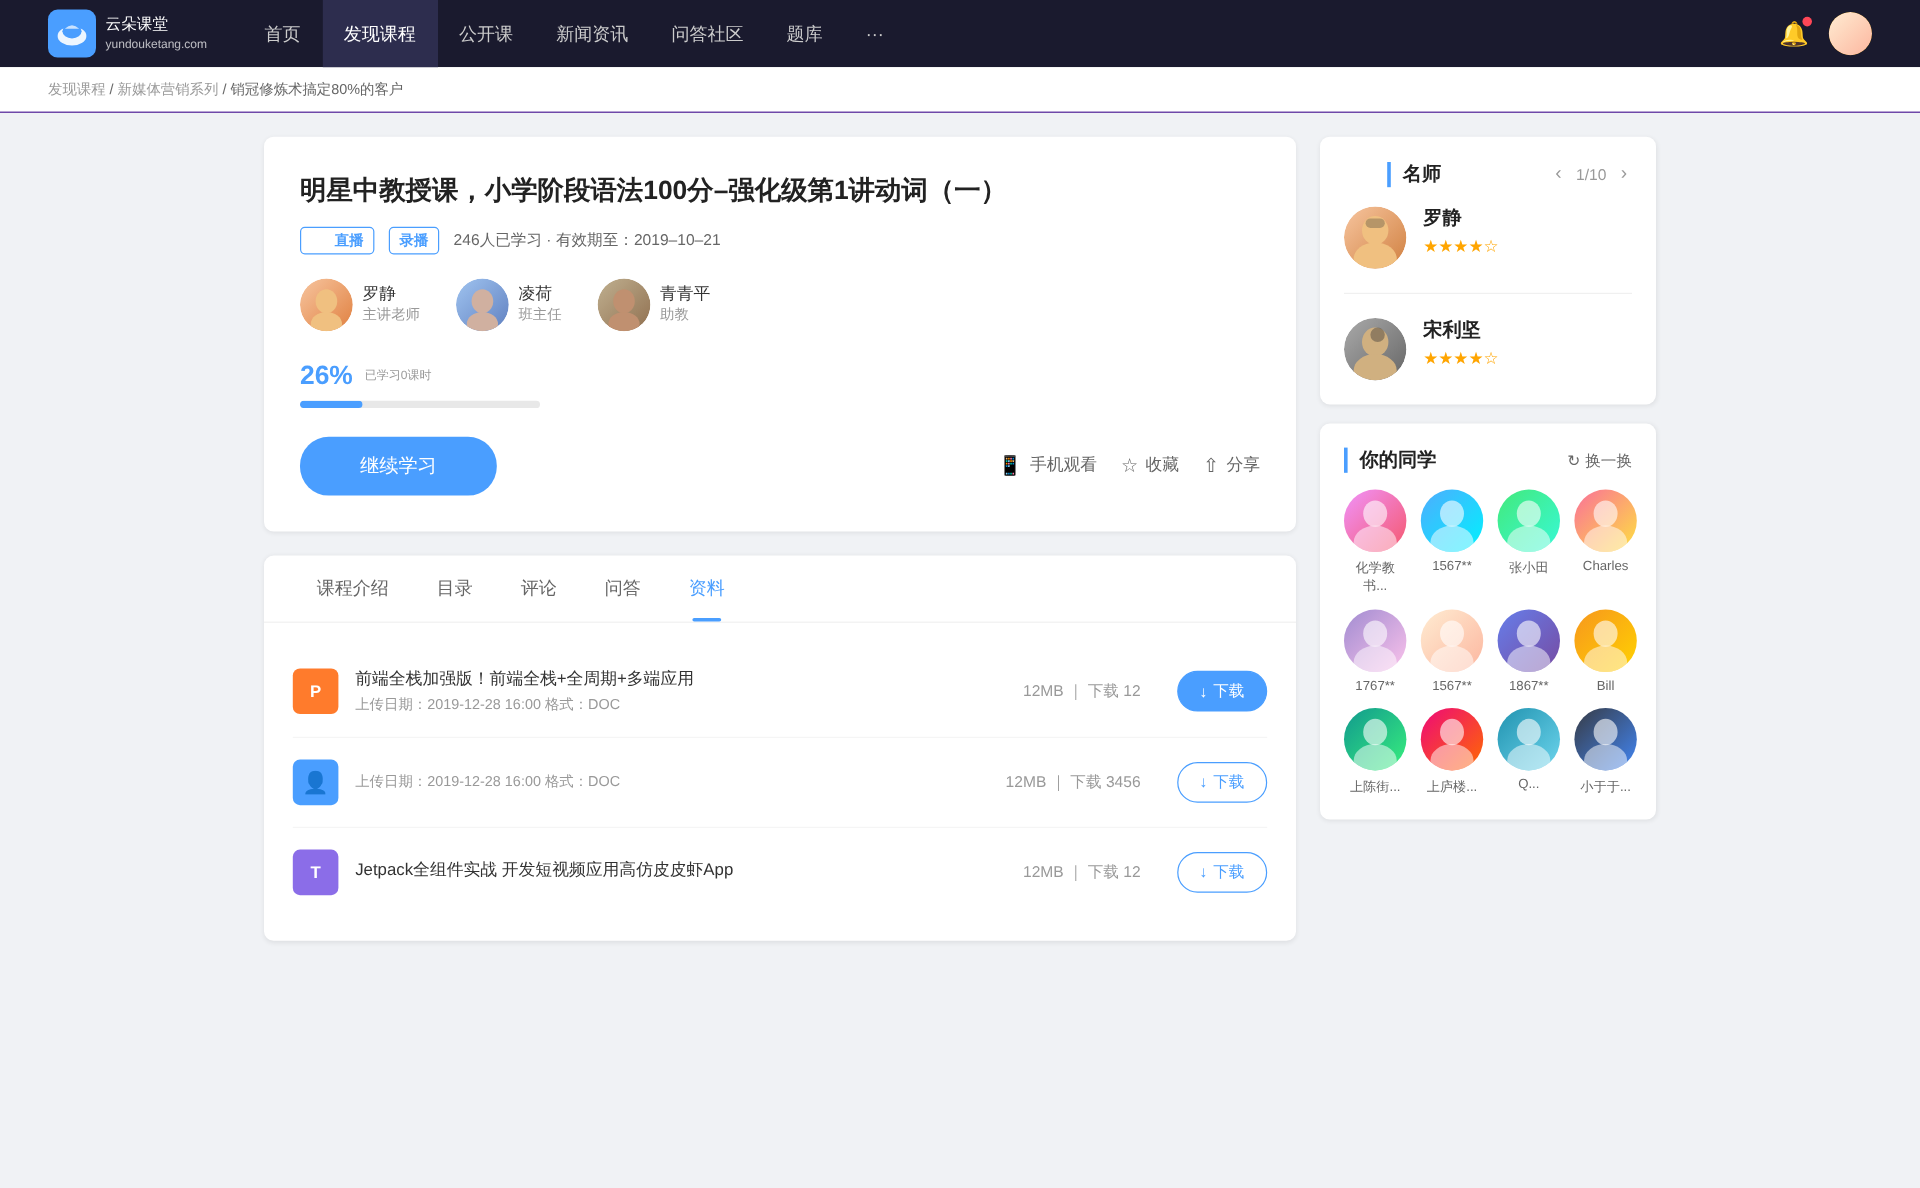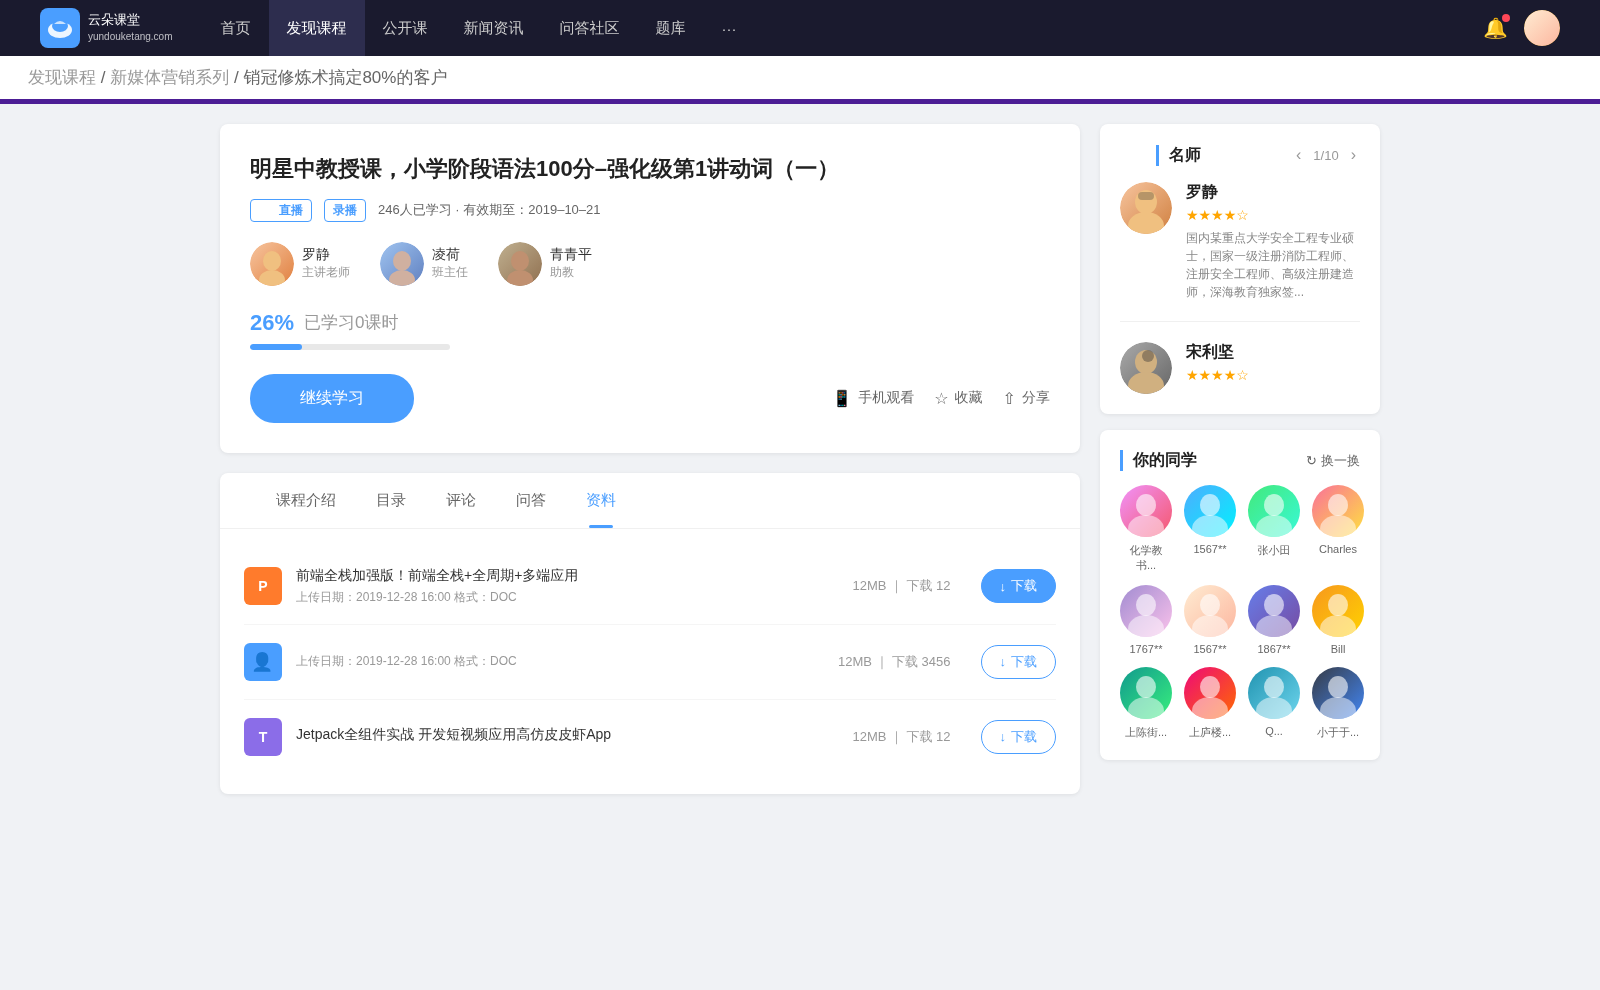--- a/index.html
+++ b/index.html
@@ -13,21 +13,21 @@
     .nav-items { display: flex; gap: 0; flex: 1; }
     .nav-item { color: #ccc; padding: 0 18px; height: 56px; display: flex; align-items: center; cursor: pointer; font-size: 15px; }
     .nav-item.active { background: #2d2d4e; color: white; }
     .nav-right { display: flex; align-items: center; gap: 16px; margin-left: auto; }
     .bell-btn { color: #ccc; font-size: 20px; cursor: pointer; position: relative; }
     .bell-dot { width: 8px; height: 8px; background: #ff4757; border-radius: 50%; position: absolute; top: -2px; right: -2px; }
     .avatar-circle { width: 36px; height: 36px; border-radius: 50%; background: #8B6914; overflow: hidden; cursor: pointer; display: flex; align-items: center; justify-content: center; }
     .avatar-img { width: 36px; height: 36px; border-radius: 50%; background: linear-gradient(135deg, #d4a843, #8B6914); }
 
     
-    .breadcrumb { background: white; padding: 10px 28px; font-size: 17px; color: #999; border-bottom: 5px solid #4c1d95; }
+    .breadcrumb { background: white; padding: 10px 40px; font-size: 12px; color: #999; border-bottom: 1px solid #4c1d95; }
     .breadcrumb a { color: #999; text-decoration: none; }
     .breadcrumb span { color: #666; }
 
     
     .main-container { max-width: 1200px; margin: 20px auto; padding: 0 20px; display: flex; gap: 20px; }
     .left-panel { flex: 1; min-width: 0; }
     .right-panel { width: 280px; flex-shrink: 0; }
 
     
     .course-card { background: white; border-radius: 8px; padding: 30px; margin-bottom: 20px; box-shadow: 0 1px 4px rgba(0,0,0,0.08); }
@@ -40,34 +40,34 @@
     .teachers-row { display: flex; gap: 30px; margin-bottom: 24px; }
     .teacher-item { display: flex; align-items: center; gap: 8px; }
     .teacher-avatar { width: 44px; height: 44px; border-radius: 50%; overflow: hidden; }
     .teacher-info .name { font-size: 14px; font-weight: 500; color: #333; }
     .teacher-info .role { font-size: 12px; color: #999; }
 
     
     .progress-section { margin-bottom: 24px; }
     .progress-header { display: flex; align-items: center; gap: 10px; margin-bottom: 8px; }
     .progress-pct { font-size: 22px; font-weight: bold; color: #4a9eff; }
-    .progress-label { font-size: 17px; color: #999; }
+    .progress-label { font-size: 10px; color: #999; }
     .progress-bar-bg { width: 200px; height: 6px; background: #e8e8e8; border-radius: 3px; overflow: hidden; }
     .progress-bar-fill { height: 100%; background: #4a9eff; border-radius: 3px; }
 
     
     .actions-row { display: flex; align-items: center; justify-content: space-between; }
     .btn-continue { background: #4a9eff; color: white; border: none; border-radius: 24px; padding: 14px 50px; font-size: 16px; cursor: pointer; font-weight: 500; }
     .action-links { display: flex; gap: 20px; }
     .action-link { display: flex; align-items: center; gap: 6px; color: #666; cursor: pointer; font-size: 14px; border: none; background: none; }
     .action-icon { font-size: 16px; }
 
     
     .tabs-card { background: white; border-radius: 8px; box-shadow: 0 1px 4px rgba(0,0,0,0.08); }
-    .tabs-header { display: flex; padding: 0 36px; border-bottom: 1px solid #f0f0f0; }
+    .tabs-header { display: flex; padding: 0 24px; border-bottom: 1px solid #f0f0f0; }
     .tab-item { padding: 18px 20px; cursor: pointer; color: #666; font-size: 15px; position: relative; }
     .tab-item.active { color: #4a9eff; font-weight: 500; }
     .tab-item.active::after { content: ''; position: absolute; bottom: 0; left: 50%; transform: translateX(-50%); width: 24px; height: 3px; background: #4a9eff; border-radius: 2px; }
     .tabs-content { padding: 20px 24px; }
 
     
     .resource-item { display: flex; align-items: center; padding: 18px 0; border-bottom: 1px solid #f5f5f5; gap: 14px; }
     .resource-item:last-child { border-bottom: none; }
     .resource-icon { width: 38px; height: 38px; border-radius: 6px; display: flex; align-items: center; justify-content: center; color: white; font-size: 14px; font-weight: bold; flex-shrink: 0; }
     .resource-icon.orange { background: #ff7b2c; }
@@ -329,21 +329,20 @@
             <svg width="40" height="48" viewBox="0 0 40 48">
                 <ellipse cx="20" cy="16" rx="11" ry="12" fill="#f0c080"></ellipse>
                 <ellipse cx="20" cy="40" rx="18" ry="14" fill="#f0c080"></ellipse>
                 <rect x="12" y="6" width="16" height="8" rx="4" fill="#333" opacity="0.3"></rect>
               </svg>
           </div>
         </div>
         <div class="teacher-card-info">
           <div class="tc-name">罗静</div>
           <div class="stars">★★★★☆</div>
-          <div class="tc-desc">国内某重点大学安全工程专业硕士，国家一级注册消防工程师、注册安全工程师、高级注册建造师，深海教育独家签...</div>
         </div>
       </div>
 
       <div class="teacher-card">
         <div class="teacher-card-avatar">
           <div style="width:52px;height:52px;border-radius:50%;background:linear-gradient(135deg,#aaa,#666);display:flex;align-items:flex-end;justify-content:center;overflow:hidden">
             <svg width="40" height="48" viewBox="0 0 40 48">
                 <ellipse cx="20" cy="16" rx="11" ry="12" fill="#d0b080"></ellipse>
                 <ellipse cx="20" cy="40" rx="18" ry="14" fill="#d0b080"></ellipse>
                 <circle cx="22" cy="10" r="6" fill="#333" opacity="0.4"></circle>

